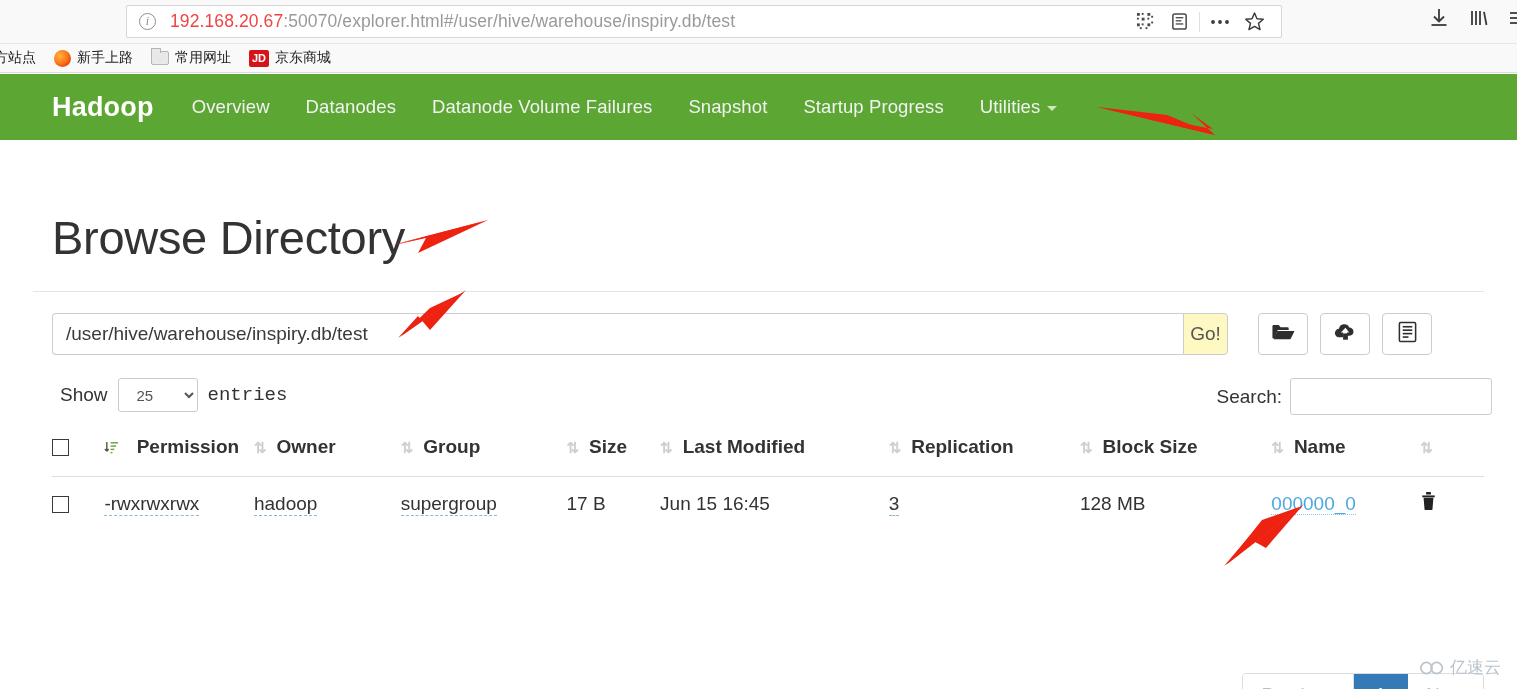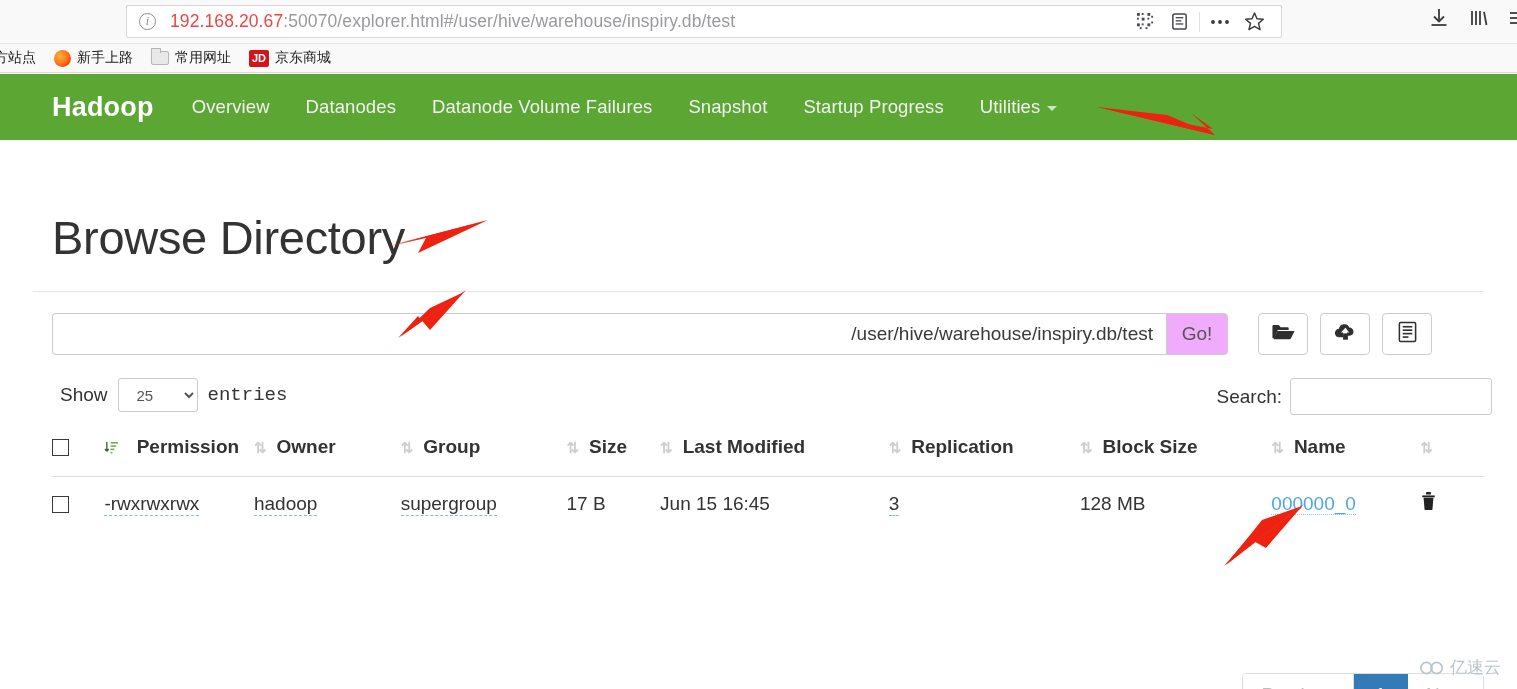--- a/index.html
+++ b/index.html
@@ -202,27 +202,26 @@
     height: 42px;
     border: 1px solid #ccc;
     border-right: none;
     border-radius: 4px 0 0 4px;
     padding: 4px 13px;
     font-size: 19px;
     color: #3a3a3a;
     font-family: "Liberation Sans", sans-serif;
     outline: none;
     background: #fff;
-    text-align: right;
   }
   .go-btn {
-    width: 62px; height: 42px;
+    width: 45px; height: 42px;
     border: 1px solid #ccc;
     border-radius: 0 4px 4px 0;
-    background: #f0abfc;
+    background: #fef9c3;
     font-size: 19px;
     color: #555;
     cursor: pointer;
     font-family: "Liberation Sans", sans-serif;
   }
   .icon-btns {
     display: flex;
     gap: 12px;
     margin-left: 30px;
   }

